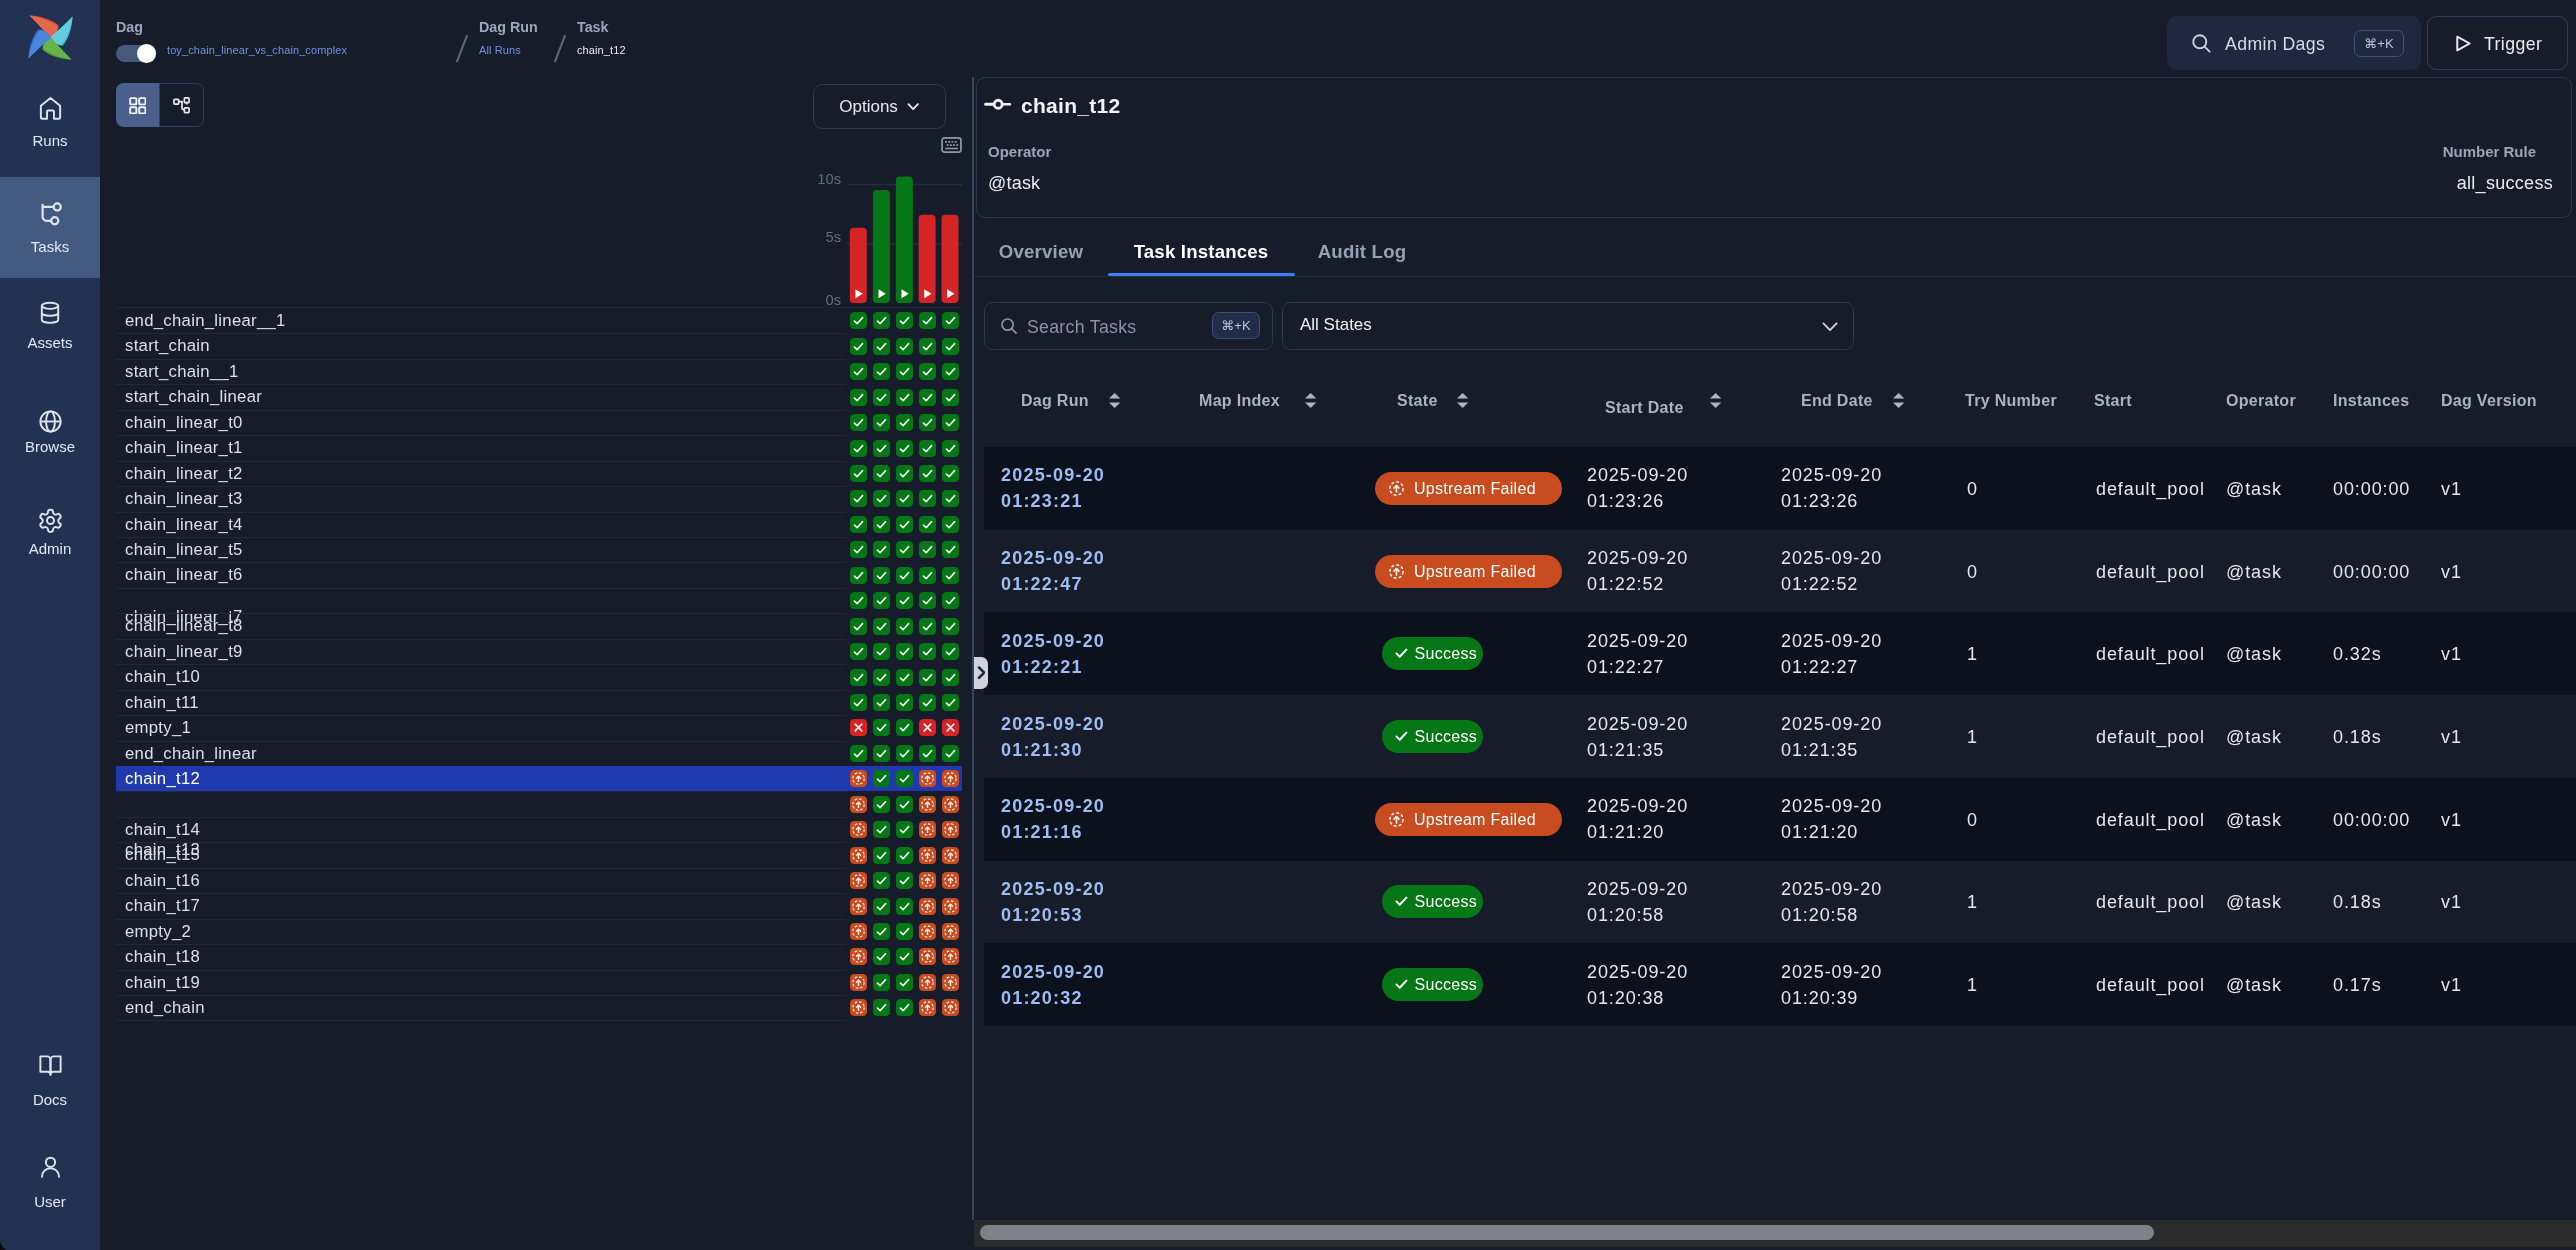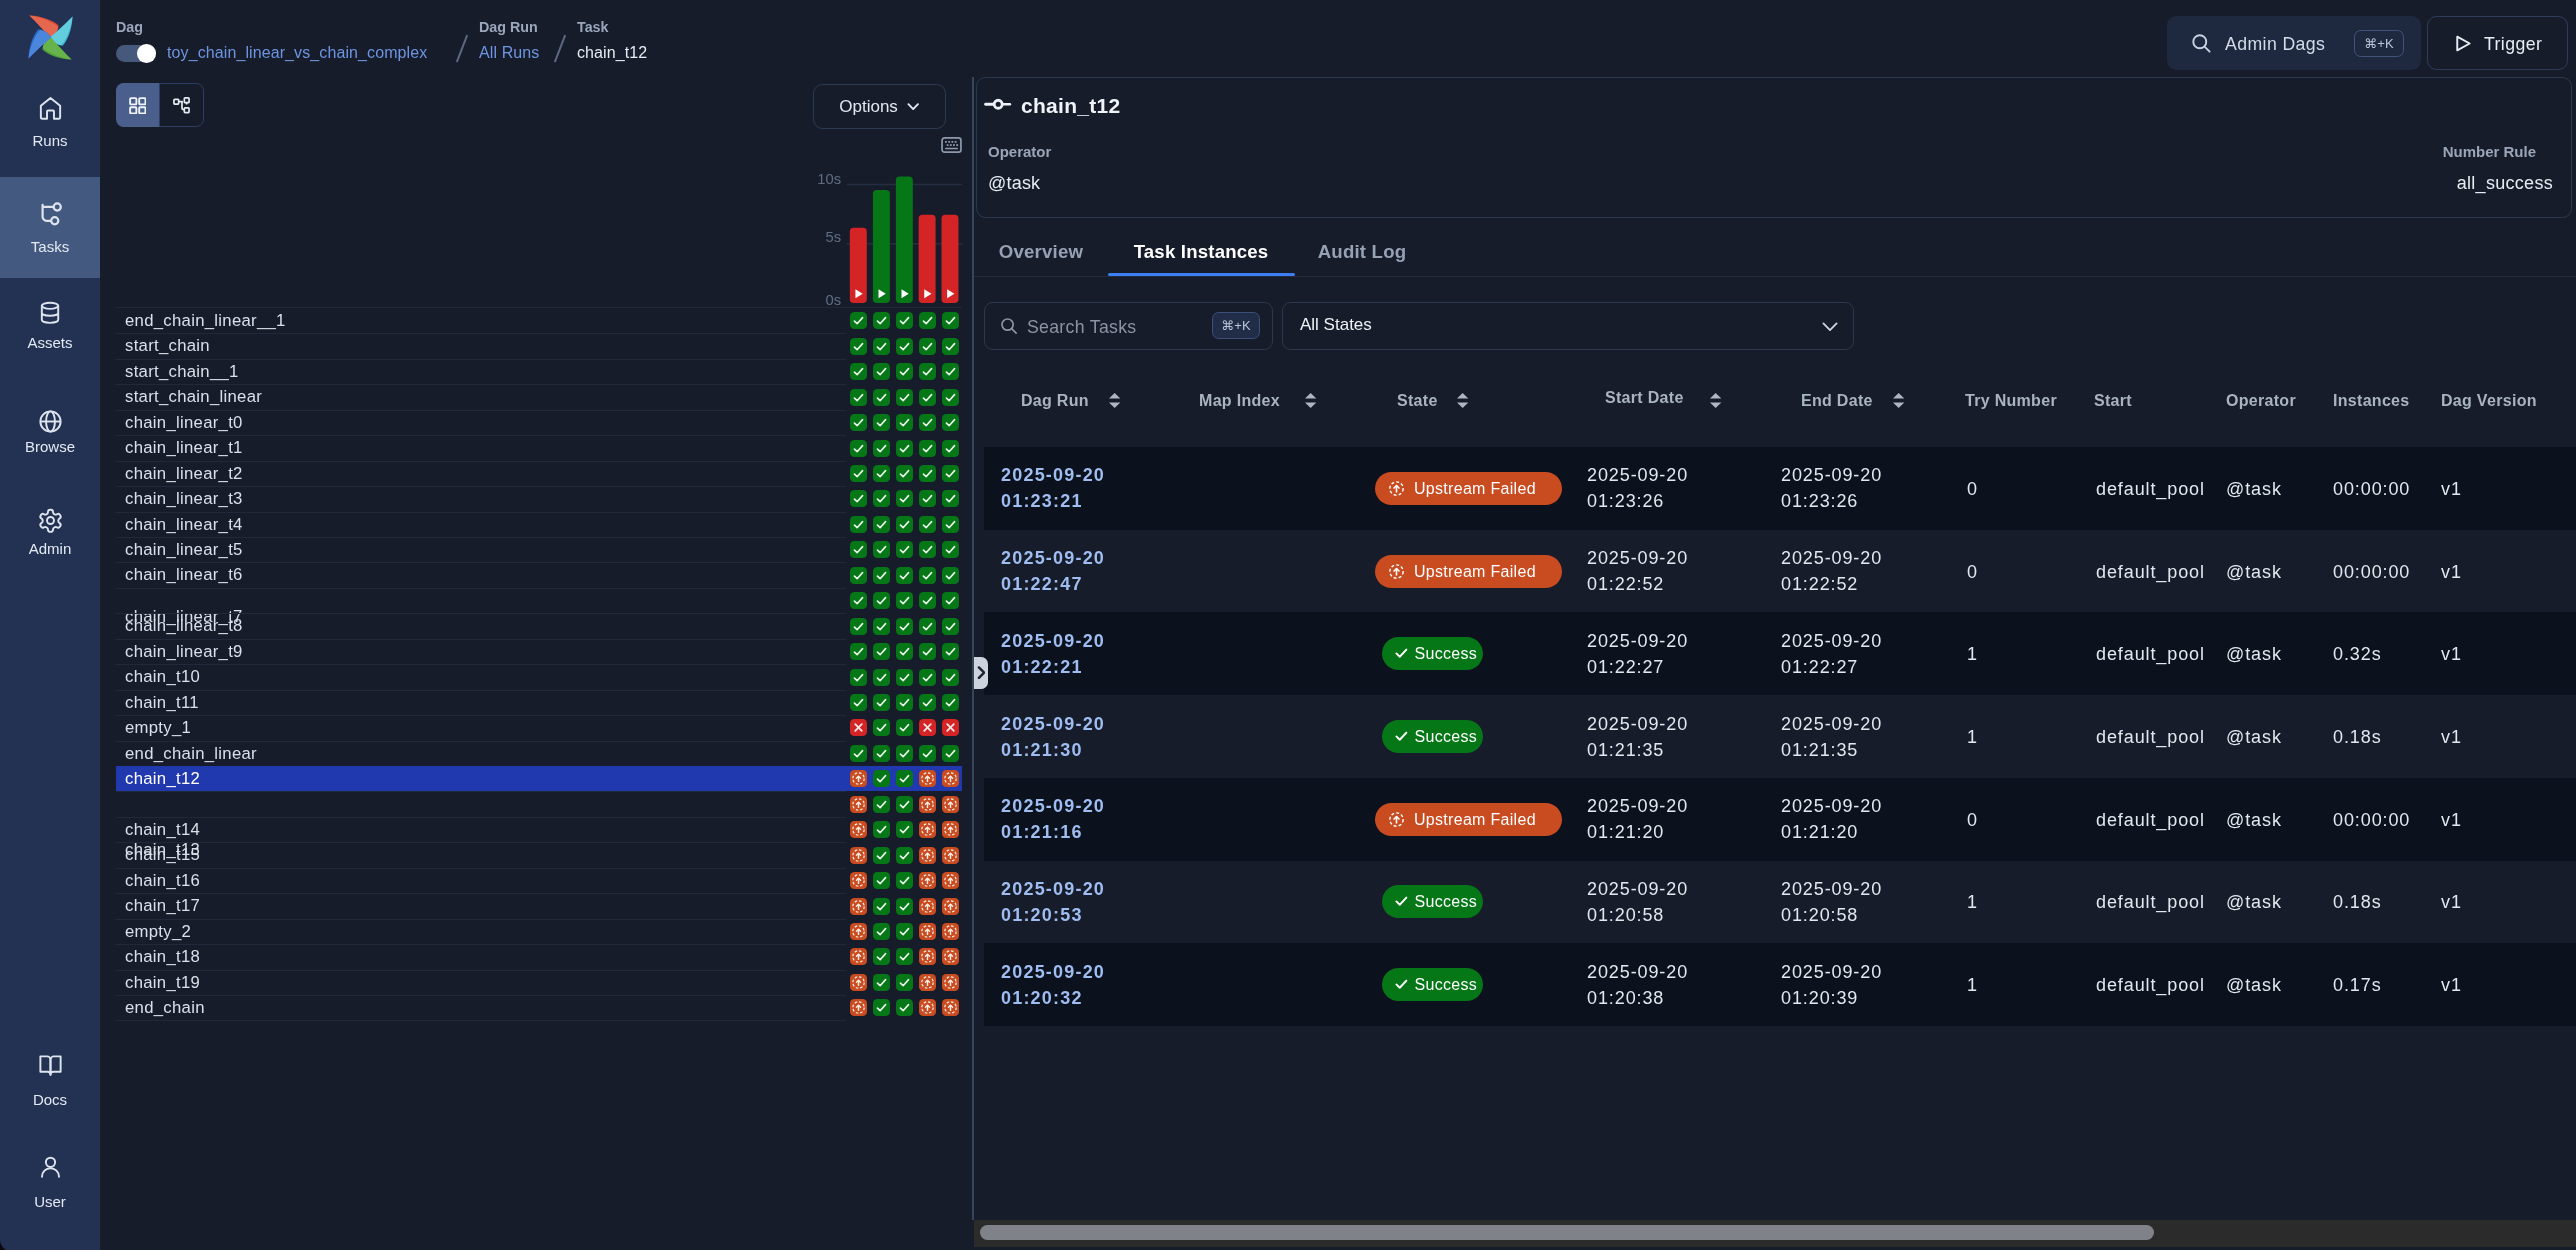--- a/index.html
+++ b/index.html
@@ -5,21 +5,21 @@
 .abs{position:absolute}
 svg{display:block}
 .lab{color:#9aa6ba;font-weight:700;font-size:14.3px}
 
 #sbback{left:0;top:1213px;width:38px;height:38px;background:#0a0b10}
 #sb{left:0;top:0;width:100px;height:1251px;background:#233253;border-bottom-left-radius:11.5px}
 .nav{left:0;width:100px;text-align:center;color:#e3e9f2;font-size:15px}
 #navdags{background:#44597f}
 
 #bclink{color:#6e95e1}
-.bctxt{font-size:16px;letter-spacing:0.1px}
+.bctxt{font-size:11px;letter-spacing:0.1px}
 .slash{width:1.5px;height:29px;background:#5d6980;transform:rotate(21deg)}
 #sdbtn{background:#1e2940;border-radius:9.5px}
 #trbtn{border:1.3px solid #2f3d5c;border-radius:9.5px}
 .kbd{border:1.1px solid #41537a;border-radius:6.7px;color:#b9c5d8;font-size:13px;display:flex;align-items:center;justify-content:center}
 
 #optbtn{border:1.3px solid #2c3a54;border-radius:9.5px;color:#e2e8f0;font-size:17px;display:flex;align-items:center;justify-content:center;gap:9.5px}
 .gridrow{left:116px;width:846px;height:25.4px}
 .rowline{left:116px;width:730px;height:1px;background:#1f2939}
 .rname{left:9px;top:0;height:100%;display:flex;align-items:center;font-size:16.7px;letter-spacing:0.3px;color:#d9e0e9}
 .selrow{background:#2039af}
@@ -1042,21 +1042,21 @@
 <div class="abs hd" style="left:1199px;top:392px">Map Index</div>
 <svg class="abs" style="left:1303px;top:392px" width="15.3" height="17" viewBox="0 0 16 18" fill="none">
     <path d="M2 7 L8 1 L14 7 Z" fill="#aeb6c2"></path>
     <path d="M2 11 L8 17 L14 11 Z" fill="#aeb6c2"></path>
   </svg>
 <div class="abs hd" style="left:1397px;top:392px">State</div>
 <svg class="abs" style="left:1455px;top:392px" width="15.3" height="17" viewBox="0 0 16 18" fill="none">
     <path d="M2 7 L8 1 L14 7 Z" fill="#aeb6c2"></path>
     <path d="M2 11 L8 17 L14 11 Z" fill="#aeb6c2"></path>
   </svg>
-<div class="abs hd" style="left:1605px;top:389px">Start Date</div>
+<div class="abs hd" style="left:1605px;top:399px">Start Date</div>
 <svg class="abs" style="left:1708px;top:392px" width="15.3" height="17" viewBox="0 0 16 18" fill="none">
     <path d="M2 7 L8 1 L14 7 Z" fill="#aeb6c2"></path>
     <path d="M2 11 L8 17 L14 11 Z" fill="#aeb6c2"></path>
   </svg>
 <div class="abs hd" style="left:1801px;top:392px">End Date</div>
 <svg class="abs" style="left:1891px;top:392px" width="15.3" height="17" viewBox="0 0 16 18" fill="none">
     <path d="M2 7 L8 1 L14 7 Z" fill="#aeb6c2"></path>
     <path d="M2 11 L8 17 L14 11 Z" fill="#aeb6c2"></path>
   </svg>
 <div class="abs hd" style="left:1965px;top:392px">Try Number</div>

